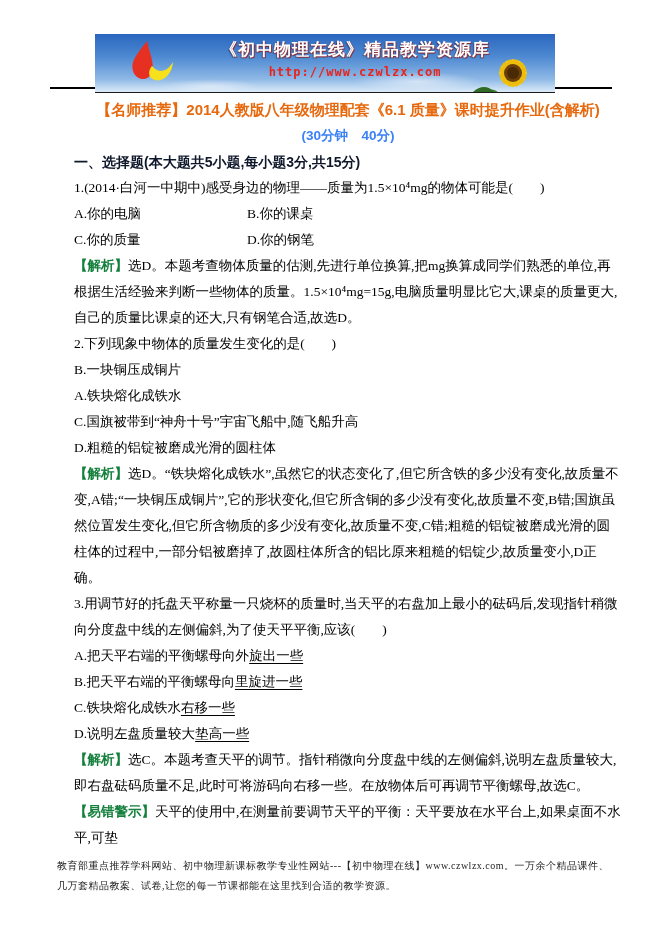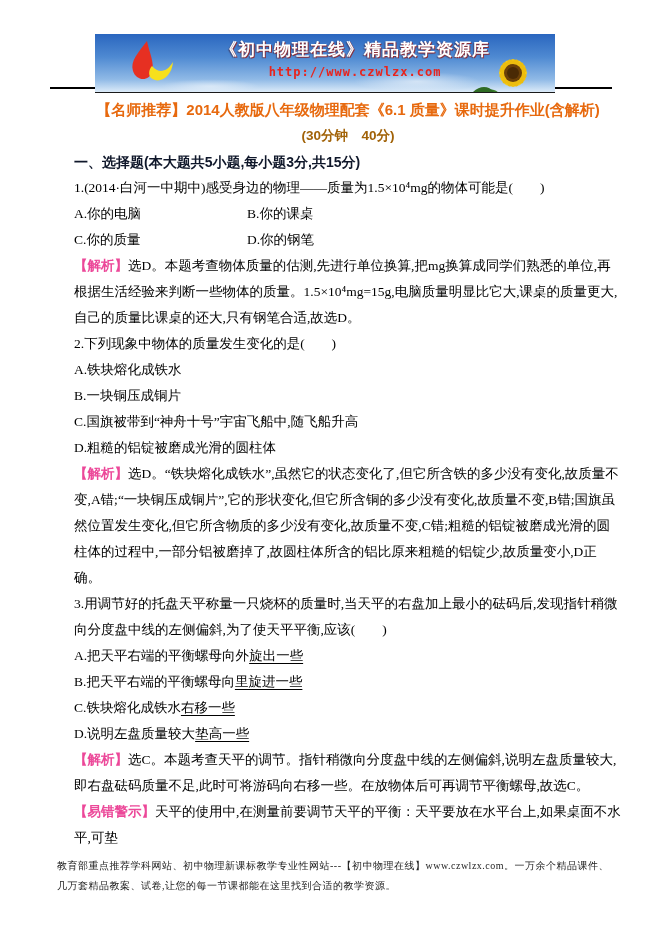--- a/index.html
+++ b/index.html
@@ -46,30 +46,30 @@
     font-size:13.5px; line-height:26px;margin-left:30px;
   }
   .doc-title {
     margin:0; text-align:center;
     font-family:"Liberation Sans", sans-serif;
     font-size:15px; font-weight:bold; line-height:26px;
     color:#e7690e; white-space:nowrap;
   }
   .score-line {
     text-align:center; font-weight:bold; font-size:13.5px; line-height:26px;
-    color:#a16207; font-family:"Liberation Sans", sans-serif;
+    color:#3b82f6; font-family:"Liberation Sans", sans-serif;
   }
   .section-heading {
     font-family:"Liberation Sans", sans-serif;
     font-weight:bold; font-size:14px; line-height:26px; color:#0f172a;
   }
   .stem, .opt, .solution, .warning { margin:0; line-height:26px; }
   .grid2 { display:grid; grid-template-columns:173px 1fr; }
   .u { text-decoration:underline; text-underline-offset:3px; }
-  .red-label { color:#ec4899; font-weight:bold; font-family:"Liberation Sans", sans-serif; }
+  .red-label { color:#15803d; font-weight:bold; font-family:"Liberation Sans", sans-serif; }
   
   .page-footer {
     position:absolute; top:856px; left:57px; width:560px;
     font-size:10px; line-height:20px; color:#222;
     letter-spacing:.5px;
   }
 </style>
 </head>
 <body>
 
@@ -119,22 +119,22 @@
       <div class="opt"><span>B.你的课桌</span><span class="u"></span></div>
       <div class="opt"><span>C.你的质量</span><span class="u"></span></div>
       <div class="opt"><span>D.你的钢笔</span><span class="u"></span></div>
     </div>
     <p class="solution"><span class="red-label">【解析】</span><span>选D。本题考查物体质量的估测,先进行单位换算,把mg换算成同学们熟悉的单位,再根据生活经验来判断一些物体的质量。1.5×10⁴mg=15g,电脑质量明显比它大,课桌的质量更大,自己的质量比课桌的还大,只有钢笔合适,故选D。</span></p>
   </div>
 
   <div>
     <p class="stem">2.下列现象中物体的质量发生变化的是(　　)</p>
     <div class="options">
+      <div class="opt"><span>B.一块铜压成铜片</span><span class="u"></span></div>
       <div class="opt"><span>A.铁块熔化成铁水</span><span class="u"></span></div>
-      <div class="opt"><span>B.一块铜压成铜片</span><span class="u"></span></div>
       <div class="opt"><span>C.国旗被带到“神舟十号”宇宙飞船中,随飞船升高</span><span class="u"></span></div>
       <div class="opt"><span>D.粗糙的铝锭被磨成光滑的圆柱体</span><span class="u"></span></div>
     </div>
     <p class="solution"><span class="red-label">【解析】</span><span>选D。“铁块熔化成铁水”,虽然它的状态变化了,但它所含铁的多少没有变化,故质量不变,A错;“一块铜压成铜片”,它的形状变化,但它所含铜的多少没有变化,故质量不变,B错;国旗虽然位置发生变化,但它所含物质的多少没有变化,故质量不变,C错;粗糙的铝锭被磨成光滑的圆柱体的过程中,一部分铝被磨掉了,故圆柱体所含的铝比原来粗糙的铝锭少,故质量变小,D正确。</span></p>
   </div>
 
   <div>
     <p class="stem">3.用调节好的托盘天平称量一只烧杯的质量时,当天平的右盘加上最小的砝码后,发现指针稍微向分度盘中线的左侧偏斜,为了使天平平衡,应该(　　)</p>
     <div class="options">
       <div class="opt"><span>A.把天平右端的平衡螺母向外</span><span class="u">旋出一些</span></div>

